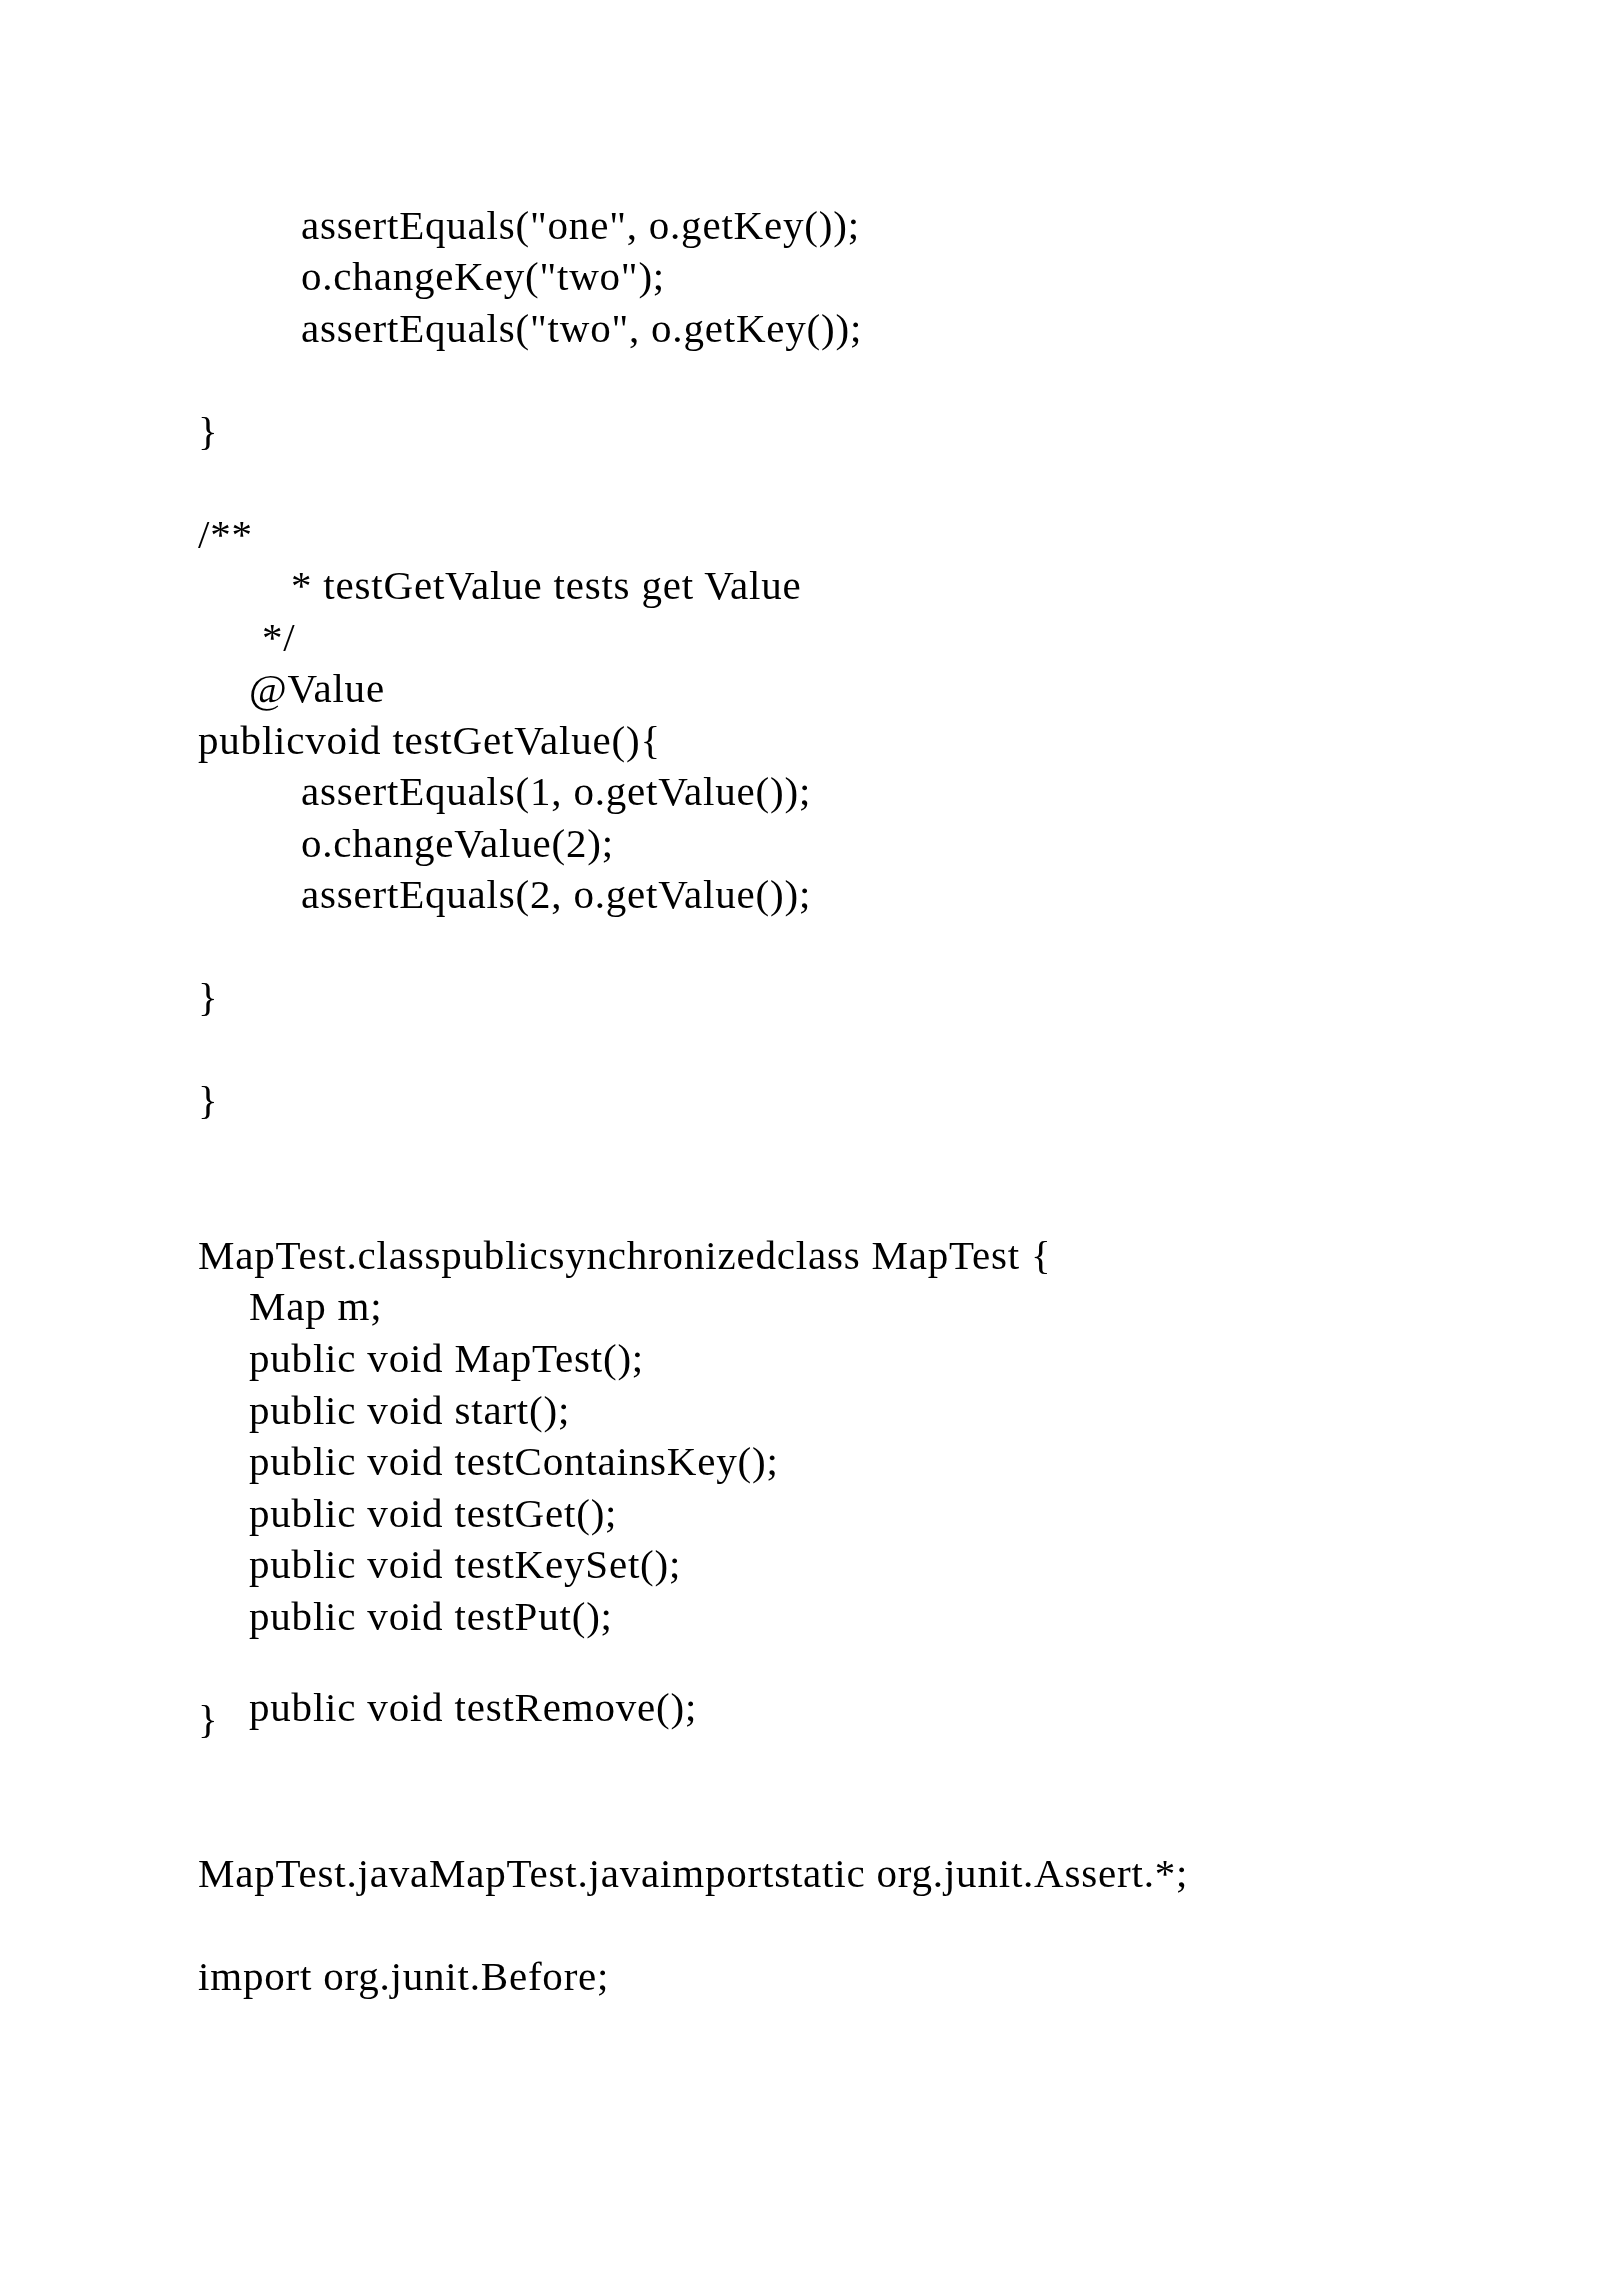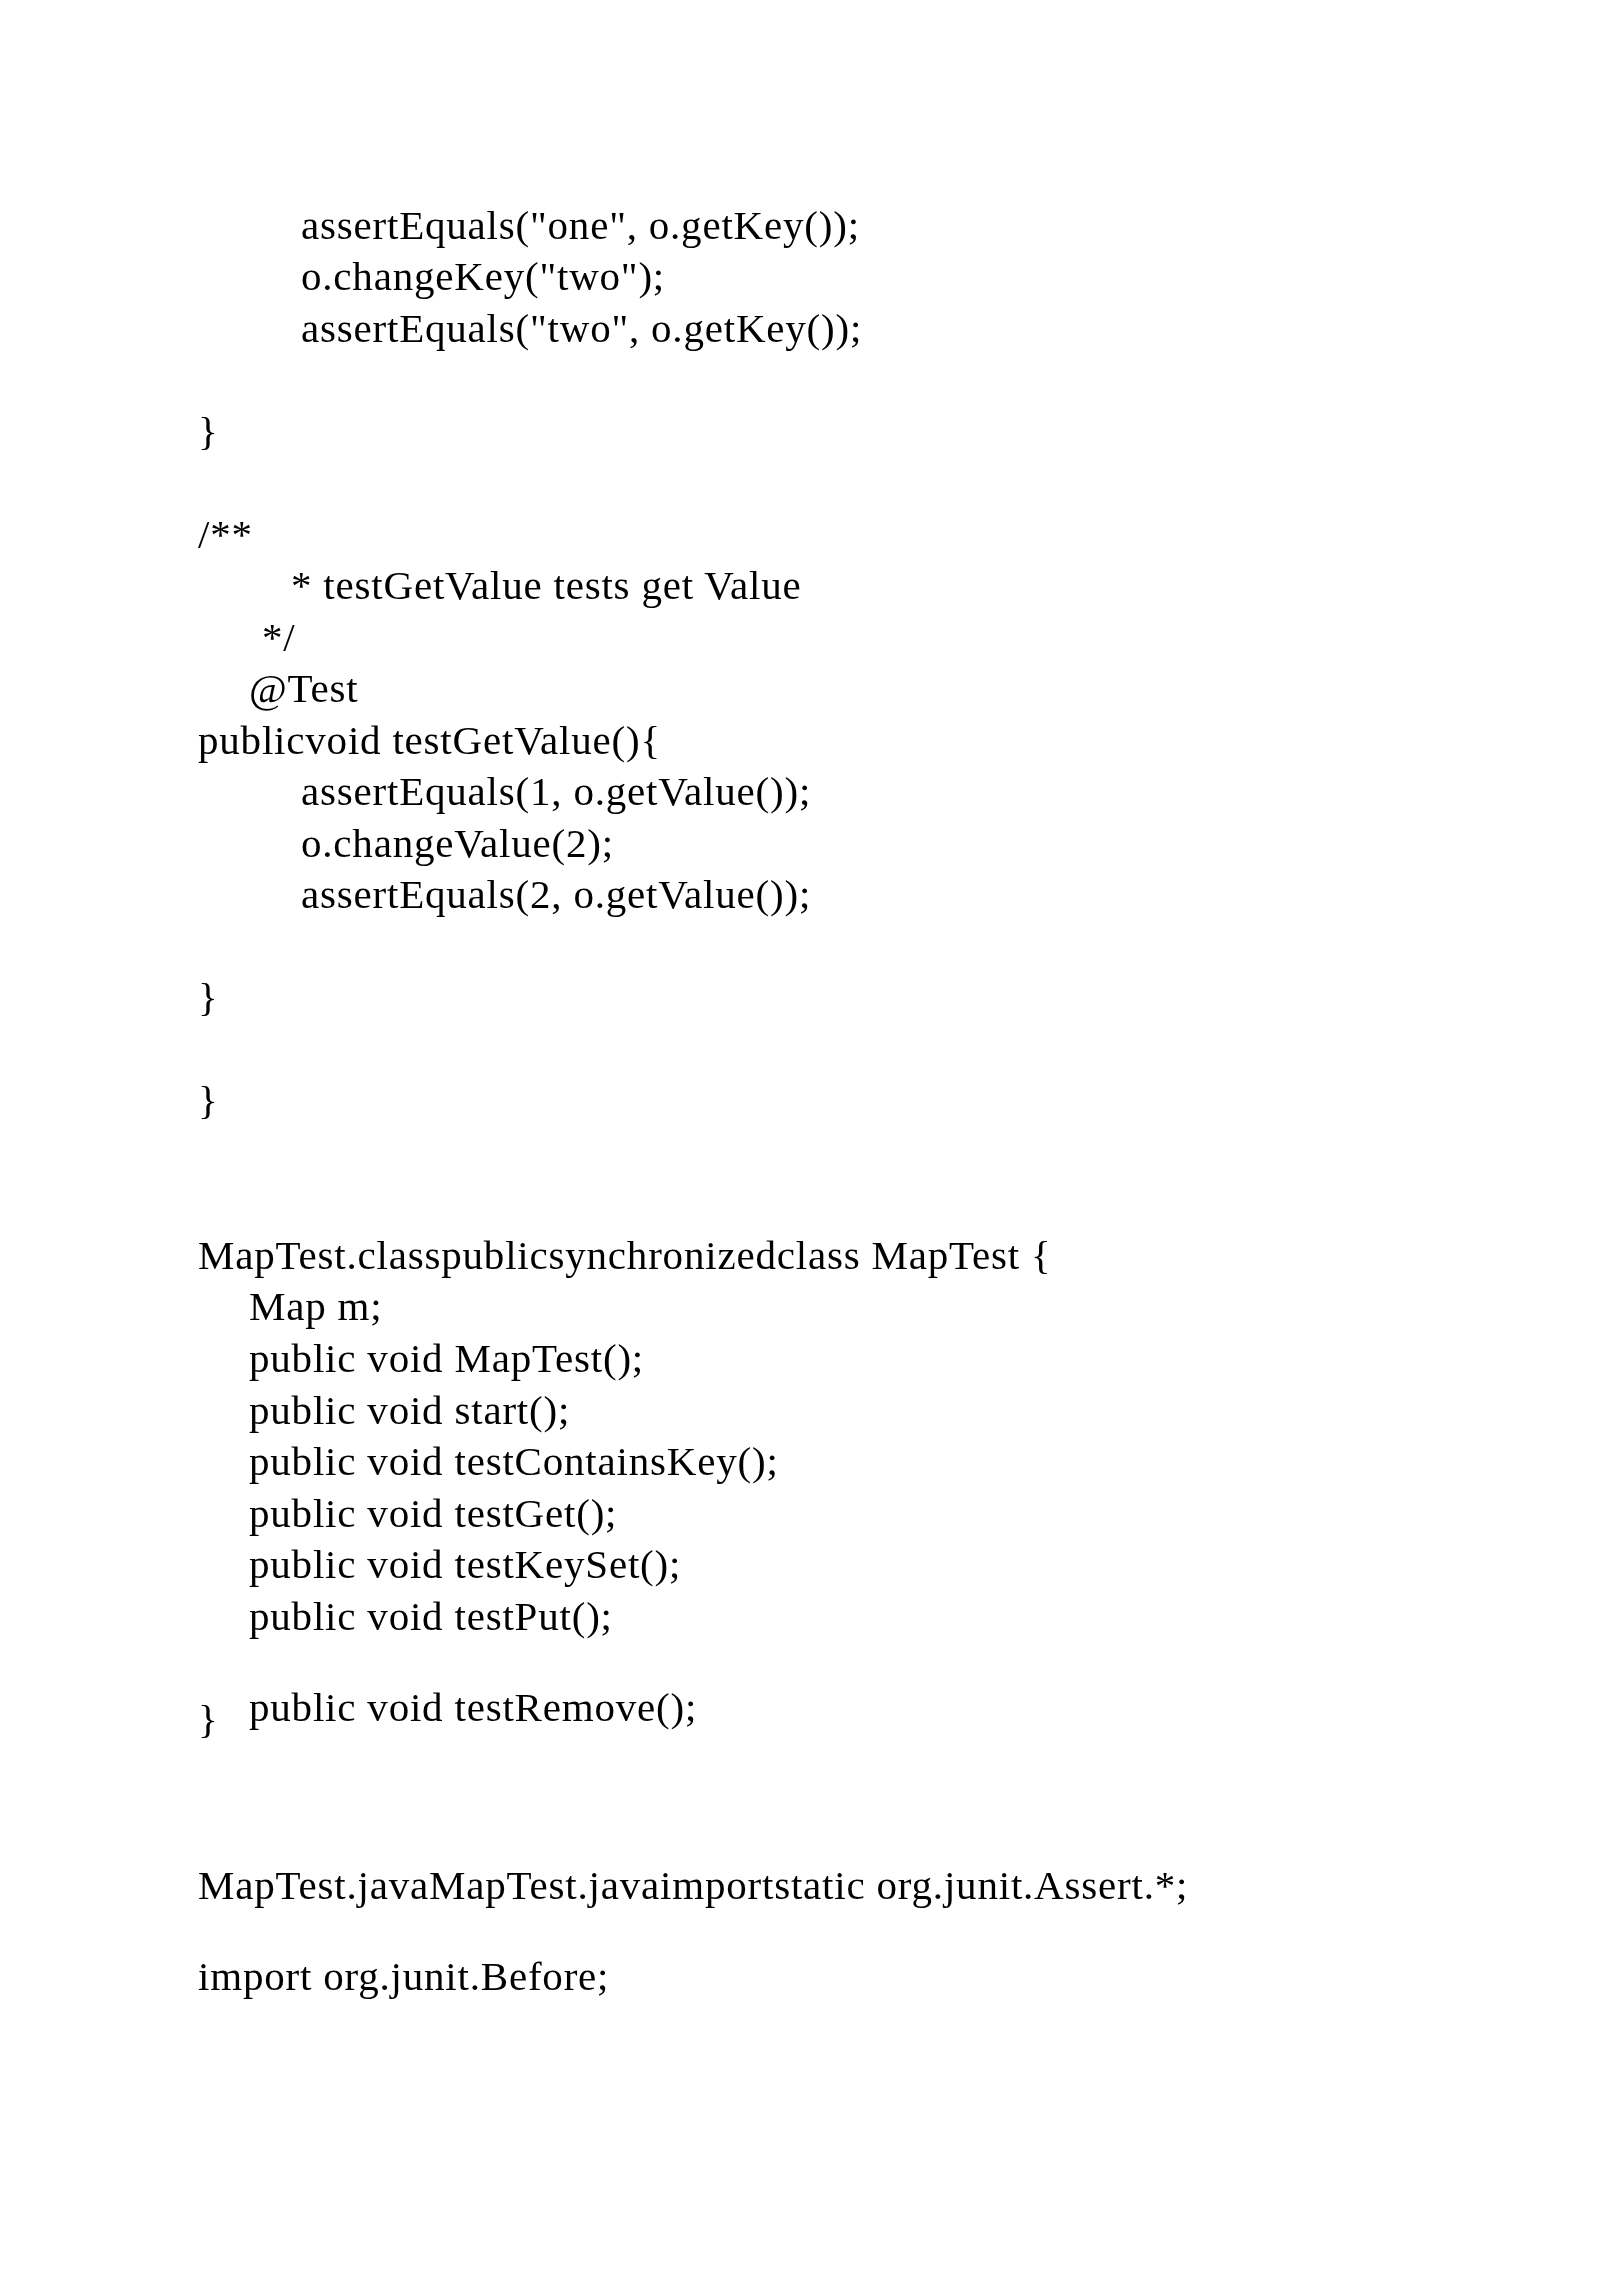--- a/index.html
+++ b/index.html
@@ -17,35 +17,35 @@
 
 <div class="page">
   <div class="line" style="left:301px; top:205px;">assertEquals("one", o.getKey());</div>
   <div class="line" style="left:301px; top:256px;">o.changeKey("two");</div>
   <div class="line" style="left:301px; top:308px;">assertEquals("two", o.getKey());</div>
   <div class="line" style="left:198px; top:411px;">}</div>
 
   <div class="line" style="left:198px; top:514px;">/**</div>
   <div class="line" style="left:262px; top:565px;margin-left:29px;">* testGetValue tests get Value</div>
   <div class="line" style="left:262px; top:617px;">*/</div>
-  <div class="line" style="left:249px; top:668px;">@Test</div>
+  <div class="line" style="left:249px; top:668px;">@Value</div>
   <div class="line" style="left:198px; top:720px;">publicvoid testGetValue(){</div>
   <div class="line" style="left:301px; top:771px;">assertEquals(1, o.getValue());</div>
   <div class="line" style="left:301px; top:823px;">o.changeValue(2);</div>
   <div class="line" style="left:301px; top:874px;">assertEquals(2, o.getValue());</div>
   <div class="line" style="left:198px; top:977px;">}</div>
   <div class="line" style="left:198px; top:1080px;">}</div>
 
   <div class="line" style="left:198px; top:1235px;">MapTest.classpublicsynchronizedclass MapTest {</div>
   <div class="line" style="left:249px; top:1286px;">Map m;</div>
   <div class="line" style="left:249px; top:1338px;">public void MapTest();</div>
   <div class="line" style="left:249px; top:1390px;text-align:center;">public void start();</div>
   <div class="line" style="left:249px; top:1441px;">public void testContainsKey();</div>
   <div class="line" style="left:249px; top:1493px;">public void testGet();</div>
   <div class="line" style="left:249px; top:1544px;">public void testKeySet();</div>
   <div class="line" style="left:249px; top:1596px;">public void testPut();</div>
   <div class="line" style="left:249px; top:1687px;">public void testRemove();</div>
   <div class="line" style="left:198px; top:1699px;">}</div>
 
-  <div class="line" style="left:198px; top:1853px;margin-top:12px;">MapTest.javaMapTest.javaimportstatic org.junit.Assert.*;</div>
+  <div class="line" style="left:198px; top:1853px;">MapTest.javaMapTest.javaimportstatic org.junit.Assert.*;</div>
   <div class="line" style="left:198px; top:1956px;">import org.junit.Before;</div>
 </div>
 
 
 </body></html>

